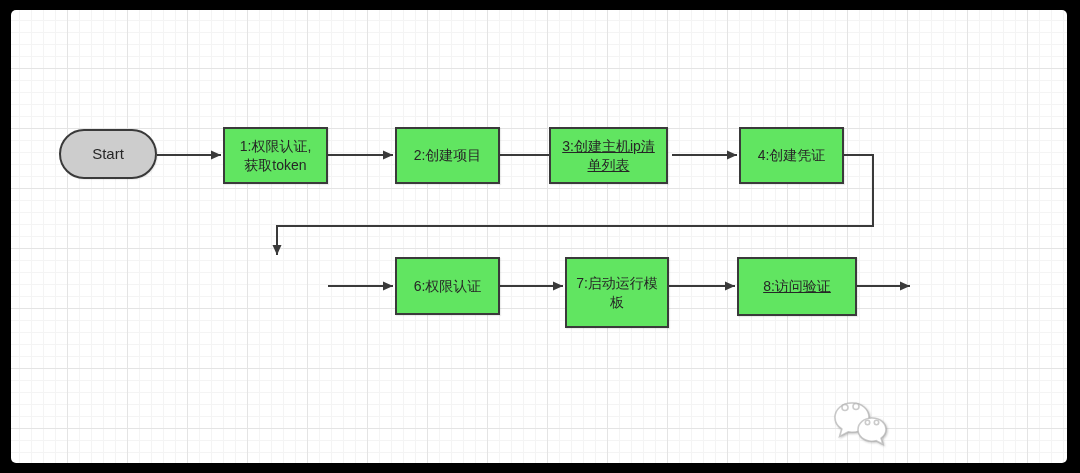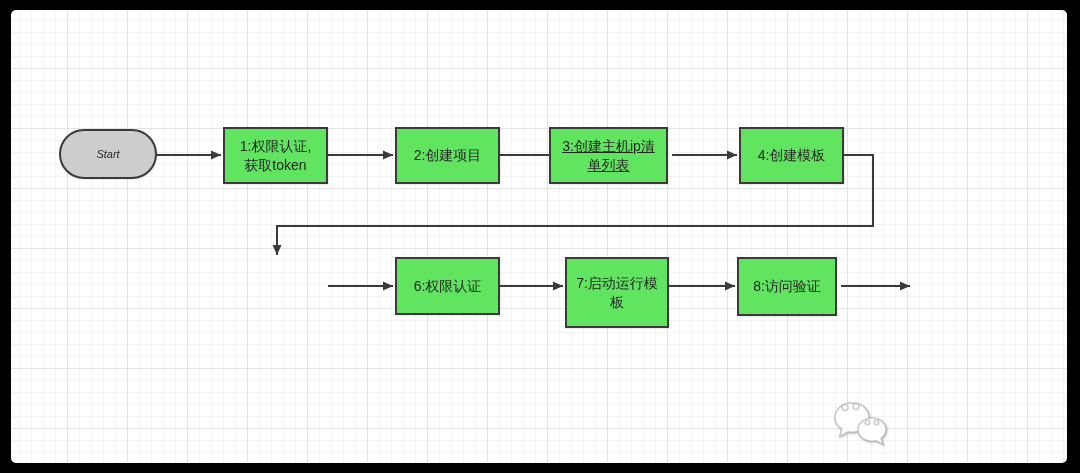--- a/index.html
+++ b/index.html
@@ -19,21 +19,21 @@
     background-position:-4px -2px,-4px -2px,-4px -2px,-4px -2px;
   }
   .edges{position:absolute;left:0;top:0;width:1056px;height:453px;}
   .edge{fill:none;stroke:#3a3a3a;stroke-width:2;}
   .node{
     position:absolute;box-sizing:border-box;display:flex;align-items:center;justify-content:center;
     text-align:center;border:2px solid #3a3a3a;color:#262626;font-size:14px;line-height:1.3;
     white-space:pre-line;box-shadow:1px 1px 1px rgba(0,0,0,0.07);
   }
   .process{background:#61e561;padding:2px 5px;}
-  .terminal{background:#cdcdcd;border-radius:26px;font-size:11px;font-style:italic;}
+  .terminal{background:#cdcdcd;border-radius:26px;font-size:15px;}
   .watermark{
     position:absolute;left:820px;top:388px;display:flex;align-items:center;gap:7px;
   }
   .wm-text{
     font-size:27px;letter-spacing:1px;color:#ffffff;
     text-shadow:1px 1px 0 rgba(185,185,185,0.65), 2px 2px 3px rgba(125,125,125,0.55), 0 0 1px rgba(200,200,200,0.6);
   }
   .wm-icon{filter:drop-shadow(1px 1.5px 1px rgba(135,135,135,0.55));}
 </style>
 </head>
@@ -71,34 +71,34 @@
     <div class="node process" style="left:384px;top:117px;width:105px;height:57px;">
       <span>2:创建项目</span>
     </div>
 
     <div class="node process" style="left:538px;top:117px;width:119px;height:57px;text-decoration:underline;">
       <span>3:创建主机ip清
 单列表</span>
     </div>
 
     <div class="node process" style="left:728px;top:117px;width:105px;height:57px;">
-      <span>4:创建模板</span>
+      <span>4:创建凭证</span>
     </div>
 
 
     <div class="node process" style="left:384px;top:247px;width:105px;height:58px;">
       <span>6:权限认证</span>
     </div>
 
     <div class="node process" style="left:554px;top:247px;width:104px;height:71px;">
       <span>7:启动运行模
 板</span>
     </div>
 
-    <div class="node process" style="left:726px;top:247px;width:100px;height:59px;">
+    <div class="node process" style="left:726px;top:247px;width:120px;height:59px;text-decoration:underline;">
       <span>8:访问验证</span>
     </div>
 
 
     <div class="watermark">
       <svg class="wm-icon" width="58" height="50" viewBox="0 0 58 50">
         <g fill="#ffffff" stroke="rgba(175,175,175,0.65)" stroke-width="1.6">
           <path d="M21,5 C11,5 4,11.5 4,19.5 c0,4.8 2.7,8.8 6.8,11.5 l-2.2,7.5 8.6,-4.6 c1.3,0.3 2.5,0.4 3.8,0.4 10,0 17,-6.6 17,-14.8 C38,11.5 31,5 21,5 Z"></path>
           <circle cx="14" cy="9.5" r="3"></circle>
           <circle cx="25" cy="8.5" r="3"></circle>

